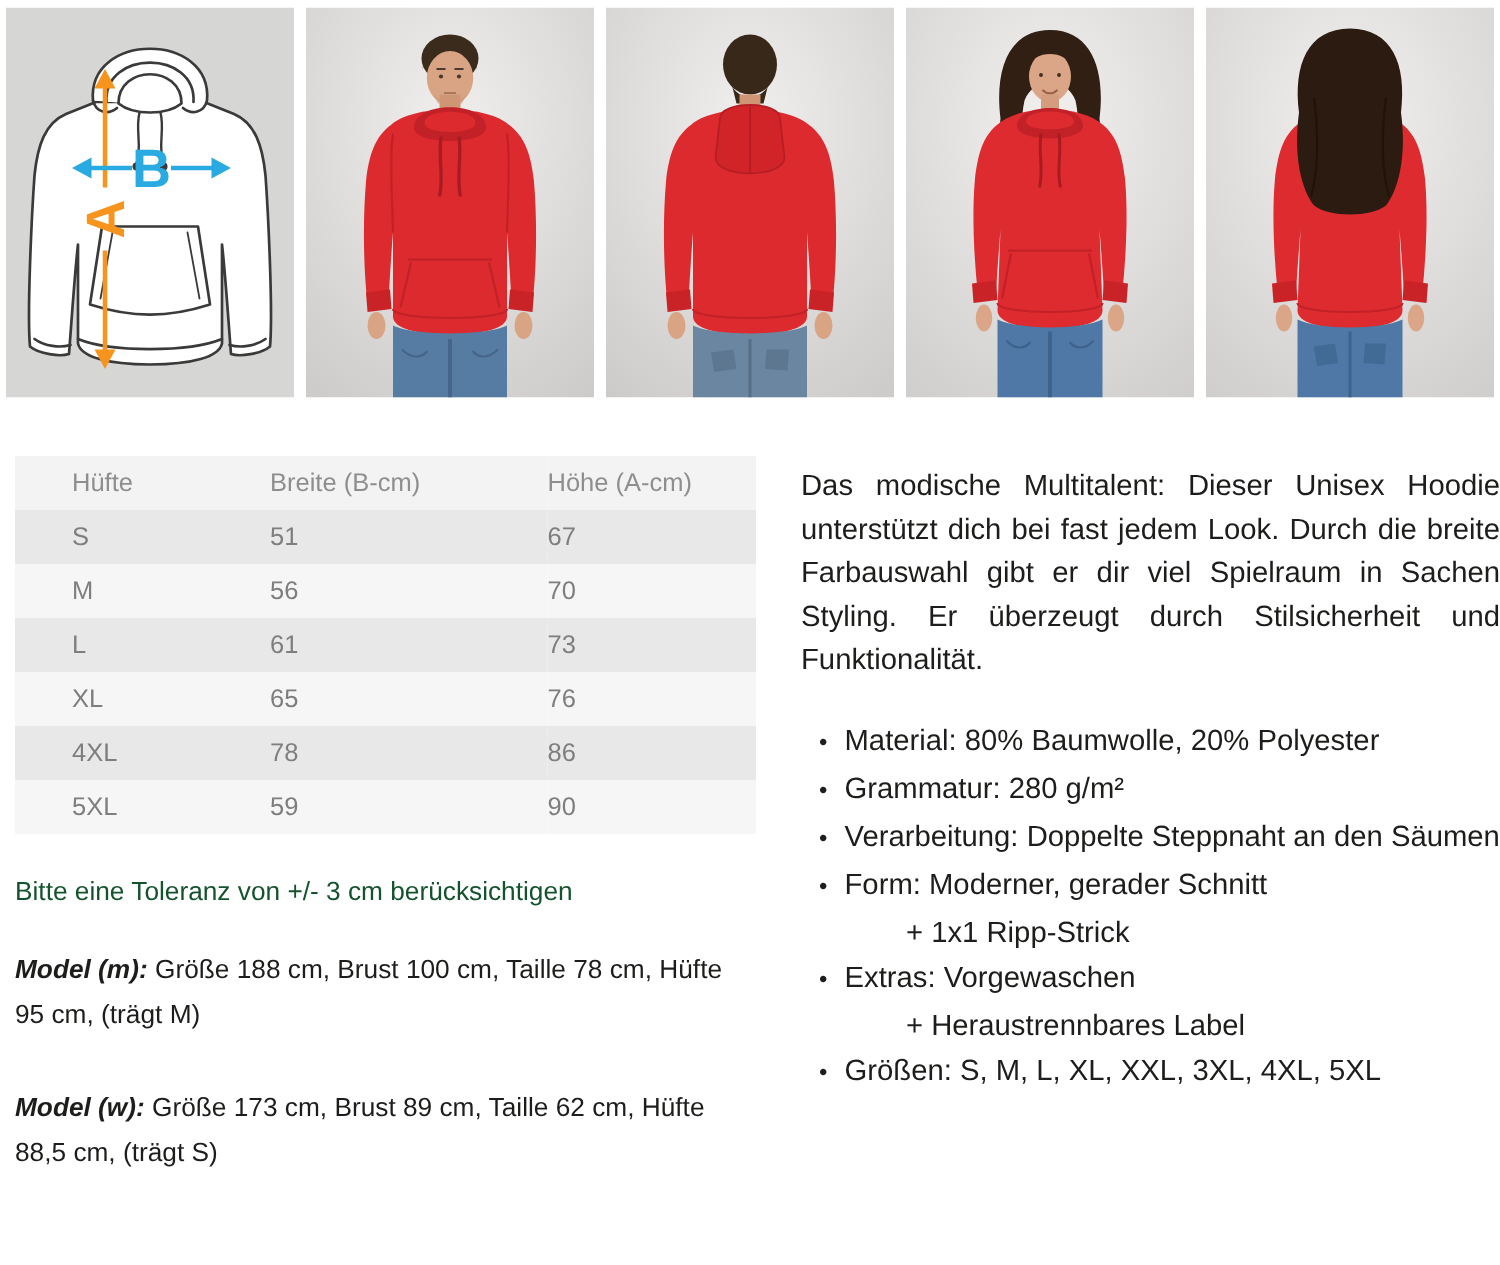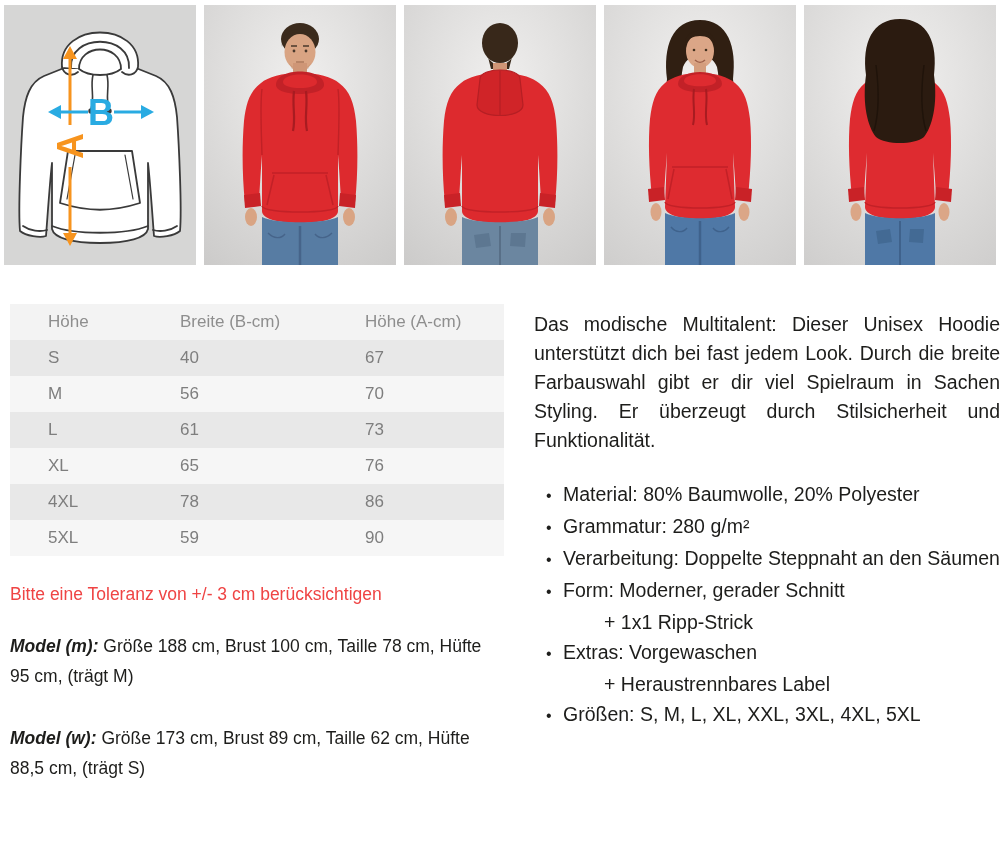--- a/index.html
+++ b/index.html
@@ -15,21 +15,21 @@
   .tile svg{width:100%;height:100%;display:block;}
   
   .left-col{position:absolute;left:10px;top:304px;width:494px;}
   table.size-table{width:494px;border-collapse:collapse;table-layout:fixed;font-size:17px;}
   table.size-table th{font-weight:400;color:#8e8e8e;text-align:left;height:36px;padding:0;}
   table.size-table td{color:#7e7e7e;text-align:left;height:36px;padding:0;}
   table.size-table .c1{padding-left:38px;}
   thead tr{background:#f3f3f3;}
   tbody tr:nth-child(odd){background:#e8e8e8;}
   tbody tr:nth-child(even){background:#f6f6f6;}
-  .tolerance{margin:26px 0 0 0;font-size:17.5px;line-height:24px;color:#ef4444;}
+  .tolerance{margin:26px 0 0 0;font-size:17.5px;line-height:24px;color:#14532d;}
   .model-note{margin:25px 0 0 0;font-size:17.5px;line-height:30px;}
   .model-note.w{margin-top:32px;}
   .model-note b{font-weight:700;font-style:italic;}
   
   .right-col{position:absolute;left:534px;top:310px;width:466px;font-size:19.5px;line-height:29px;}
   .intro{margin:0;text-align:justify;}
   ul.features{list-style:none;margin:24px 0 0 0;padding:0;line-height:30px;}
   ul.features li{margin:0;}
   .b-line{display:flex;align-items:baseline;padding-left:12px;}
   .b-dot{width:17px;flex:0 0 17px;font-size:16px;}
@@ -197,29 +197,29 @@
 
 <div class="left-col">
   <table class="size-table">
     <colgroup>
         <col style="width:170px">
         <col style="width:185px">
         <col style="width:139px">
       </colgroup>
     <thead>
       <tr>
-        <th class="c1">Höhe</th>
+        <th class="c1">Hüfte</th>
         <th>Breite (B-cm)</th>
         <th>Höhe (A-cm)</th>
       </tr>
     </thead>
     <tbody>
       <tr>
           <td class="c1">S</td>
-          <td>40</td>
+          <td>51</td>
           <td>67</td>
         </tr>
       <tr>
           <td class="c1">M</td>
           <td>56</td>
           <td>70</td>
         </tr>
       <tr>
           <td class="c1">L</td>
           <td>61</td>

